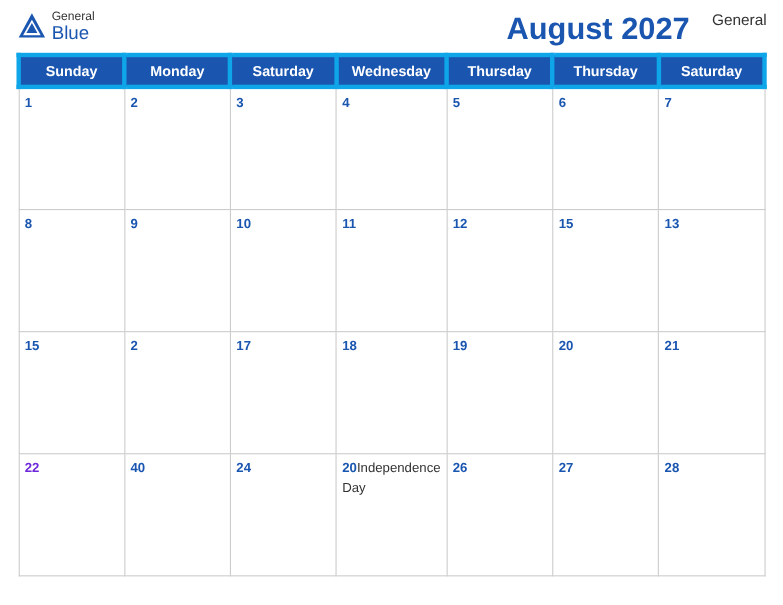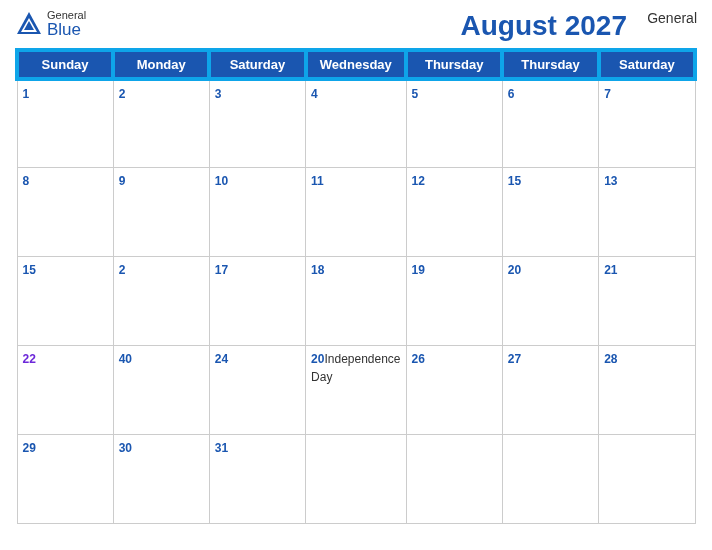--- a/index.html
+++ b/index.html
@@ -165,24 +165,15 @@
         </tr>
         <tr class="week-row">
           <td style=""><span class="day-number" style="color: #6d28d9;">22</span></td>
           <td><span class="day-number">40</span></td>
           <td><span class="day-number">24</span></td>
           <td><span class="day-number">20</span><span class="event-text">Independence Day</span></td>
           <td><span class="day-number">26</span></td>
           <td><span class="day-number">27</span></td>
           <td><span class="day-number">28</span></td>
         </tr>
-        <tr class="week-row">
-          <td style=""><span class="day-number" style="color: rgb(26, 86, 176);">29</span></td>
-          <td><span class="day-number">30</span></td>
-          <td><span class="day-number">31</span></td>
-          <td class="empty-cell"></td>
-          <td class="empty-cell"></td>
-          <td class="empty-cell"></td>
-          <td class="empty-cell"></td>
-        </tr>
       </tbody>
   </table>
 </div>
 
 </body></html>

